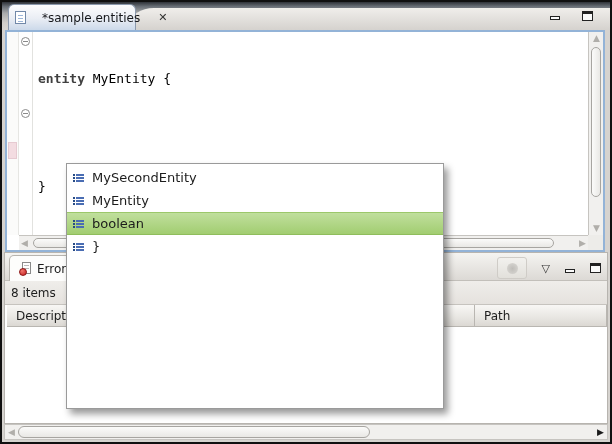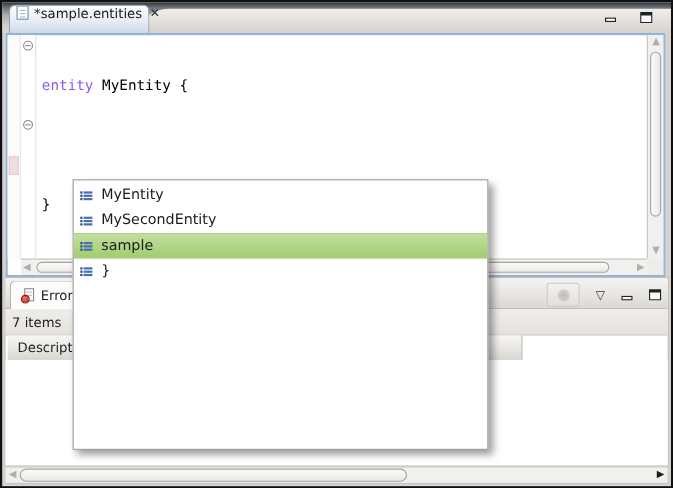--- a/index.html
+++ b/index.html
@@ -8,21 +8,21 @@
            background:#d6d3cf; overflow:hidden; }
 
   
   .tabbar{ position:absolute; left:0; top:0; right:0; height:28px;
     background:linear-gradient(180deg,#2e3238 0%,#686e76 16%,#a9abac 40%,#d2cfcb 75%,#d9d6d2 100%); }
   .tabbar-swoosh{ position:absolute; left:128px; top:6px; right:0; bottom:0;
     background:linear-gradient(180deg,#f0eeeb,#d5d2ce); border-top-left-radius:24px 16px; }
   .editor-tab{ position:absolute; left:6px; top:2px; width:128px; height:26px;
     background:linear-gradient(180deg,#fdfdfe 0%,#e9edf4 55%,#ccd9ea 100%);
     border:1px solid #8b99ad; border-bottom:none; border-radius:6px 6px 0 0;
-    display:flex; align-items:flex-start; gap:5px; padding:0 6px; font-size:12px; color:#16181c; }
+    display:flex; align-items:center; gap:16px; padding:0 6px; font-size:12px; color:#16181c; }
   .file-icon{ width:11px; height:13px; background:#fff; border:1px solid #7188a8;
     position:relative; flex:0 0 auto; }
   .file-icon i{ position:absolute; left:2px; right:2px; height:1px; background:#9db6d8; display:block; }
   .file-icon i:nth-child(1){top:3px;} .file-icon i:nth-child(2){top:6px;} .file-icon i:nth-child(3){top:9px;}
   .tab-close{ font-size:11px; font-weight:bold; color:#333; margin-left:2px; cursor:default; }
   .winbtn{ position:absolute; width:14px; height:13px; top:8px; }
   .winbtn .dash{ display:block; width:10px; height:4px; border:1px solid #222; background:#fafafa; margin:6px auto 0; }
   .winbtn .box{ display:block; width:11px; height:10px; border:1px solid #222; border-top:3px solid #222; background:#fafafa; margin:1px auto 0; }
   .btn-min-top{ right:48px; } .btn-max-top{ right:16px; }
 
@@ -36,21 +36,21 @@
   .fold-ruler{ position:absolute; left:12px; top:0; bottom:15px; width:14px;
     background:#fff; border-right:1px solid #e2e2df; }
   .fold-marker{ position:absolute; left:2px; width:9px; height:9px; border:1px solid #8a8a8a;
     border-radius:50%; background:#fff; }
   .fold-marker::after{ content:""; position:absolute; left:1px; right:1px; top:3px; height:1px; background:#8a8a8a; }
   .fm1{ top:5px; } .fm2{ top:77px; }
   .code{ position:absolute; left:27px; right:15px; top:0; bottom:15px; overflow:hidden;
     font:13px/18px "DejaVu Sans Mono","Liberation Mono",monospace; white-space:pre;
     color:#000; padding-top:2px; }
   .code-line{ height:18px; padding-left:4px; }
-  .kw{ color:#8b5cf6; font-weight:normal; }
+  .kw{ color:#404040; font-weight:bold; }
 
   
   .vscroll{ position:absolute; top:0; right:0; bottom:15px; width:15px;
     background:#f1f0ee; border-left:1px solid #c6c4c0; }
   .vthumb{ position:absolute; left:2px; right:2px; top:15px; height:150px;
     border:1px solid #a7a5a1; border-radius:7px; background:linear-gradient(90deg,#fbfbfa,#e9e8e5); }
   .hscroll{ position:absolute; left:12px; right:15px; bottom:0; height:15px;
     background:#f1f0ee; border-top:1px solid #c6c4c0; }
   .hthumb{ position:absolute; top:2px; bottom:2px; left:14px; right:34px;
     border:1px solid #a7a5a1; border-radius:7px; background:linear-gradient(180deg,#fbfbfa,#e9e8e5); }
@@ -185,25 +185,28 @@
         <span class="view-menu">▽</span>
         <span class="vbtn">
             <span class="dash"></span>
           </span>
         <span class="vbtn">
             <span class="box"></span>
           </span>
       </div>
     </div>
     <div class="el-count">
-      <span>7 items</span>
+      <span>8 items</span>
     </div>
     <div class="el-cols">
       <div class="el-col col-desc">
         <span>Description</span>
+      </div>
+      <div class="el-col col-path">
+        <span>Path</span>
       </div>
     </div>
     <div class="el-body"></div>
   </div>
 
   <div class="bottom-scroll">
     <span class="arr bs-left">◀</span>
     <span class="bs-thumb"></span>
     <span class="arr bs-right">▶</span>
   </div>
@@ -211,50 +214,50 @@
   <div class="ca-popup">
     <div class="ca-item">
       <svg class="ca-icon" width="14" height="12" viewBox="0 0 14 12">
           <rect x="1" y="2" width="2" height="2" fill="#274b86"></rect>
           <rect x="4" y="2" width="8" height="2" fill="#4a6db3"></rect>
           <rect x="1" y="5" width="2" height="2" fill="#274b86"></rect>
           <rect x="4" y="5" width="8" height="2" fill="#4a6db3"></rect>
           <rect x="1" y="8" width="2" height="2" fill="#274b86"></rect>
           <rect x="4" y="8" width="8" height="2" fill="#4a6db3"></rect>
         </svg>
+      <span>MySecondEntity</span>
+    </div>
+    <div class="ca-item">
+      <svg class="ca-icon" width="14" height="12" viewBox="0 0 14 12">
+          <rect x="1" y="2" width="2" height="2" fill="#274b86"></rect>
+          <rect x="4" y="2" width="8" height="2" fill="#4a6db3"></rect>
+          <rect x="1" y="5" width="2" height="2" fill="#274b86"></rect>
+          <rect x="4" y="5" width="8" height="2" fill="#4a6db3"></rect>
+          <rect x="1" y="8" width="2" height="2" fill="#274b86"></rect>
+          <rect x="4" y="8" width="8" height="2" fill="#4a6db3"></rect>
+        </svg>
       <span>MyEntity</span>
     </div>
+    <div class="ca-item selected">
+      <svg class="ca-icon" width="14" height="12" viewBox="0 0 14 12">
+          <rect x="1" y="2" width="2" height="2" fill="#274b86"></rect>
+          <rect x="4" y="2" width="8" height="2" fill="#4a6db3"></rect>
+          <rect x="1" y="5" width="2" height="2" fill="#274b86"></rect>
+          <rect x="4" y="5" width="8" height="2" fill="#4a6db3"></rect>
+          <rect x="1" y="8" width="2" height="2" fill="#274b86"></rect>
+          <rect x="4" y="8" width="8" height="2" fill="#4a6db3"></rect>
+        </svg>
+      <span>boolean</span>
+    </div>
     <div class="ca-item">
       <svg class="ca-icon" width="14" height="12" viewBox="0 0 14 12">
           <rect x="1" y="2" width="2" height="2" fill="#274b86"></rect>
           <rect x="4" y="2" width="8" height="2" fill="#4a6db3"></rect>
           <rect x="1" y="5" width="2" height="2" fill="#274b86"></rect>
           <rect x="4" y="5" width="8" height="2" fill="#4a6db3"></rect>
           <rect x="1" y="8" width="2" height="2" fill="#274b86"></rect>
           <rect x="4" y="8" width="8" height="2" fill="#4a6db3"></rect>
         </svg>
-      <span>MySecondEntity</span>
-    </div>
-    <div class="ca-item selected">
-      <svg class="ca-icon" width="14" height="12" viewBox="0 0 14 12">
-          <rect x="1" y="2" width="2" height="2" fill="#274b86"></rect>
-          <rect x="4" y="2" width="8" height="2" fill="#4a6db3"></rect>
-          <rect x="1" y="5" width="2" height="2" fill="#274b86"></rect>
-          <rect x="4" y="5" width="8" height="2" fill="#4a6db3"></rect>
-          <rect x="1" y="8" width="2" height="2" fill="#274b86"></rect>
-          <rect x="4" y="8" width="8" height="2" fill="#4a6db3"></rect>
-        </svg>
-      <span>sample</span>
-    </div>
-    <div class="ca-item">
-      <svg class="ca-icon" width="14" height="12" viewBox="0 0 14 12">
-          <rect x="1" y="2" width="2" height="2" fill="#274b86"></rect>
-          <rect x="4" y="2" width="8" height="2" fill="#4a6db3"></rect>
-          <rect x="1" y="5" width="2" height="2" fill="#274b86"></rect>
-          <rect x="4" y="5" width="8" height="2" fill="#4a6db3"></rect>
-          <rect x="1" y="8" width="2" height="2" fill="#274b86"></rect>
-          <rect x="4" y="8" width="8" height="2" fill="#4a6db3"></rect>
-        </svg>
       <span>}</span>
     </div>
   </div>
 
 </div>
 
 </body></html>

